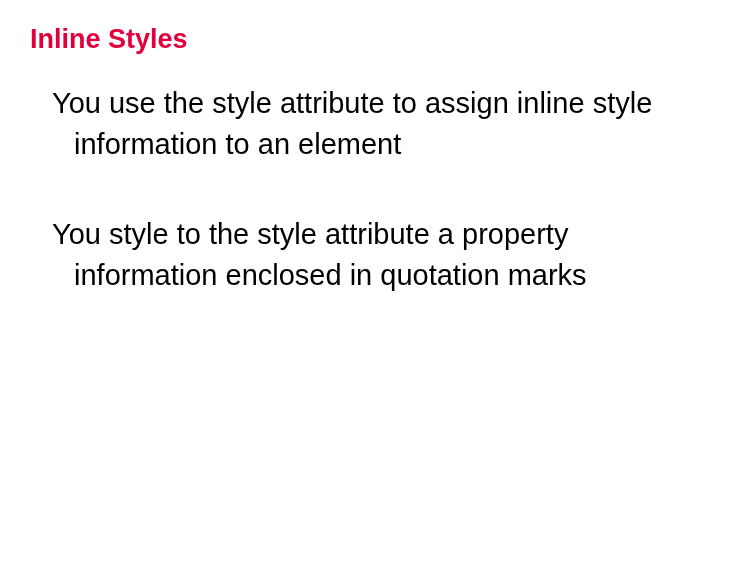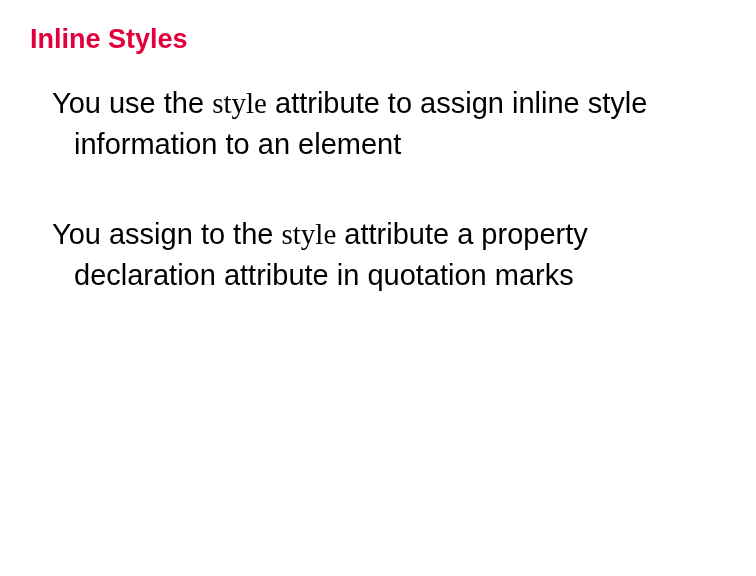--- a/index.html
+++ b/index.html
@@ -24,27 +24,27 @@
       color: #000000;
       font-size: 29px;
       line-height: 1.4;
       margin-bottom: 50px;
       padding-left: 22px;
       text-indent: -22px;
       margin-left: 22px;
       margin-right: 30px;
     }
     .mono {
-      font-family: Liberation Serif, serif;
+      font-family: Liberation Sans, sans-serif;
     }
   </style>
 </head>
 <body>
 
 <div class="title">Inline Styles</div>
 
 <p class="para">
   <span>You use the </span><span class="mono">style</span><span> attribute to assign inline style information to an element</span>
 </p>
 
 <p class="para">
-  <span>You assign to the </span><span class="mono">style</span><span> attribute a property declaration attribute in quotation marks</span>
+  <span>You style to the </span><span class="mono">style</span><span> attribute a property information enclosed in quotation marks</span>
 </p>
 
 </body></html>

